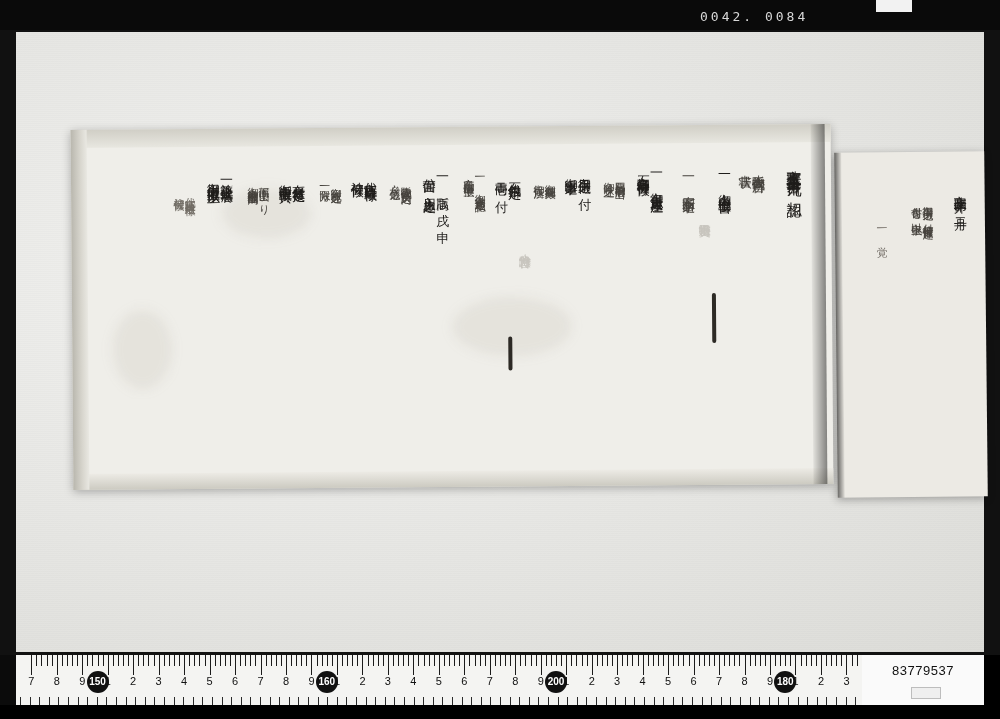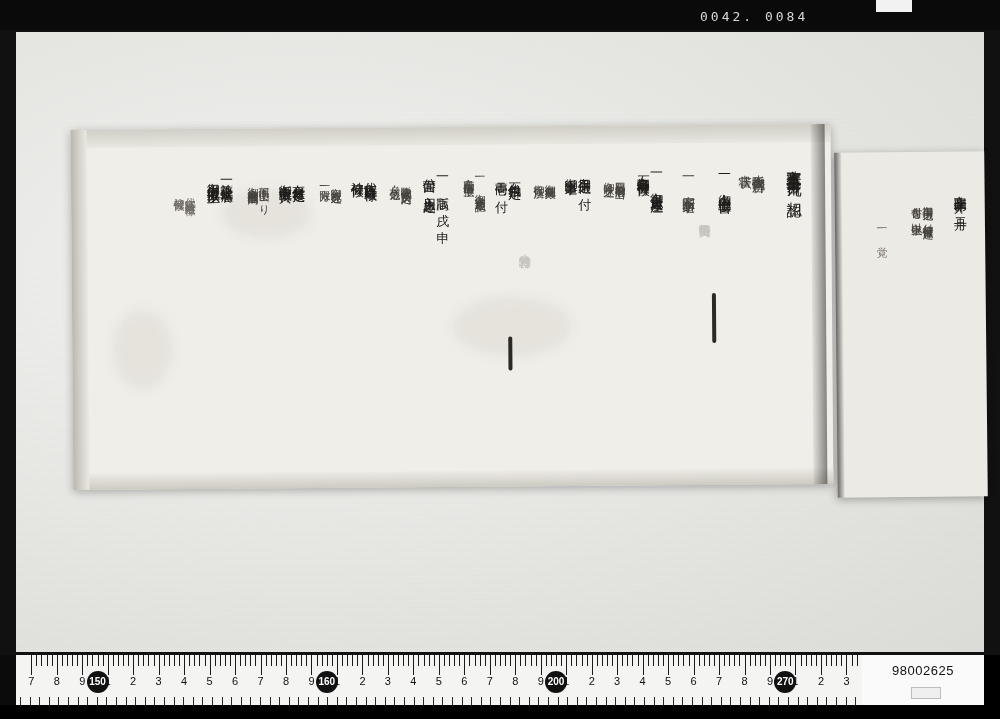--- a/index.html
+++ b/index.html
@@ -550,21 +550,21 @@
         <div class="tick minor" style="left: 927.242px;"></div>
         <div class="tick major" style="left: 932.337px;"></div>
         <div class="tick-label" style="left: 932.337px;">7</div>
         <div class="tick minor" style="left: 937.432px;"></div>
         <div class="tick minor" style="left: 942.526px;"></div>
         <div class="tick minor" style="left: 947.621px;"></div>
         <div class="tick minor" style="left: 952.716px;"></div>
         <div class="cm-badge" style="left: 81.5158px;">150</div>
         <div class="cm-badge" style="left: 310.779px; border-radius: 11px;">160</div>
         <div class="cm-badge" style="left: 540.042px;">200</div>
-        <div class="cm-badge" style="left: 769.305px;">270</div>
+        <div class="cm-badge" style="left: 769.305px;">180</div>
       </div>
     <div class="ruler-lower" id="ruler-lower">
         <div class="tick2" style="left: 4px;"></div>
         <div class="tick2" style="left: 13.6px;"></div>
         <div class="tick2" style="left: 23.2px;"></div>
         <div class="tick2" style="left: 32.8px;"></div>
         <div class="tick2" style="left: 42.4px;"></div>
         <div class="tick2" style="left: 52px;"></div>
         <div class="tick2" style="left: 61.6px;"></div>
         <div class="tick2" style="left: 71.2px;"></div>
@@ -658,18 +658,18 @@
         <div class="tick2" style="left: 916px;"></div>
         <div class="tick2" style="left: 925.6px;"></div>
         <div class="tick2" style="left: 935.2px;"></div>
         <div class="tick2" style="left: 944.8px;"></div>
         <div class="tick2" style="left: 954.4px;"></div>
         <div class="tick2" style="left: 964px;"></div>
       </div>
   </div>
 
   <div class="id-plate">
-    <div class="id-plate-text">98002625</div>
+    <div class="id-plate-text">83779537</div>
     <div class="id-plate-mark"></div>
   </div>
 
   <div class="bottom-black"></div>
 </div>
 
 </body></html>

